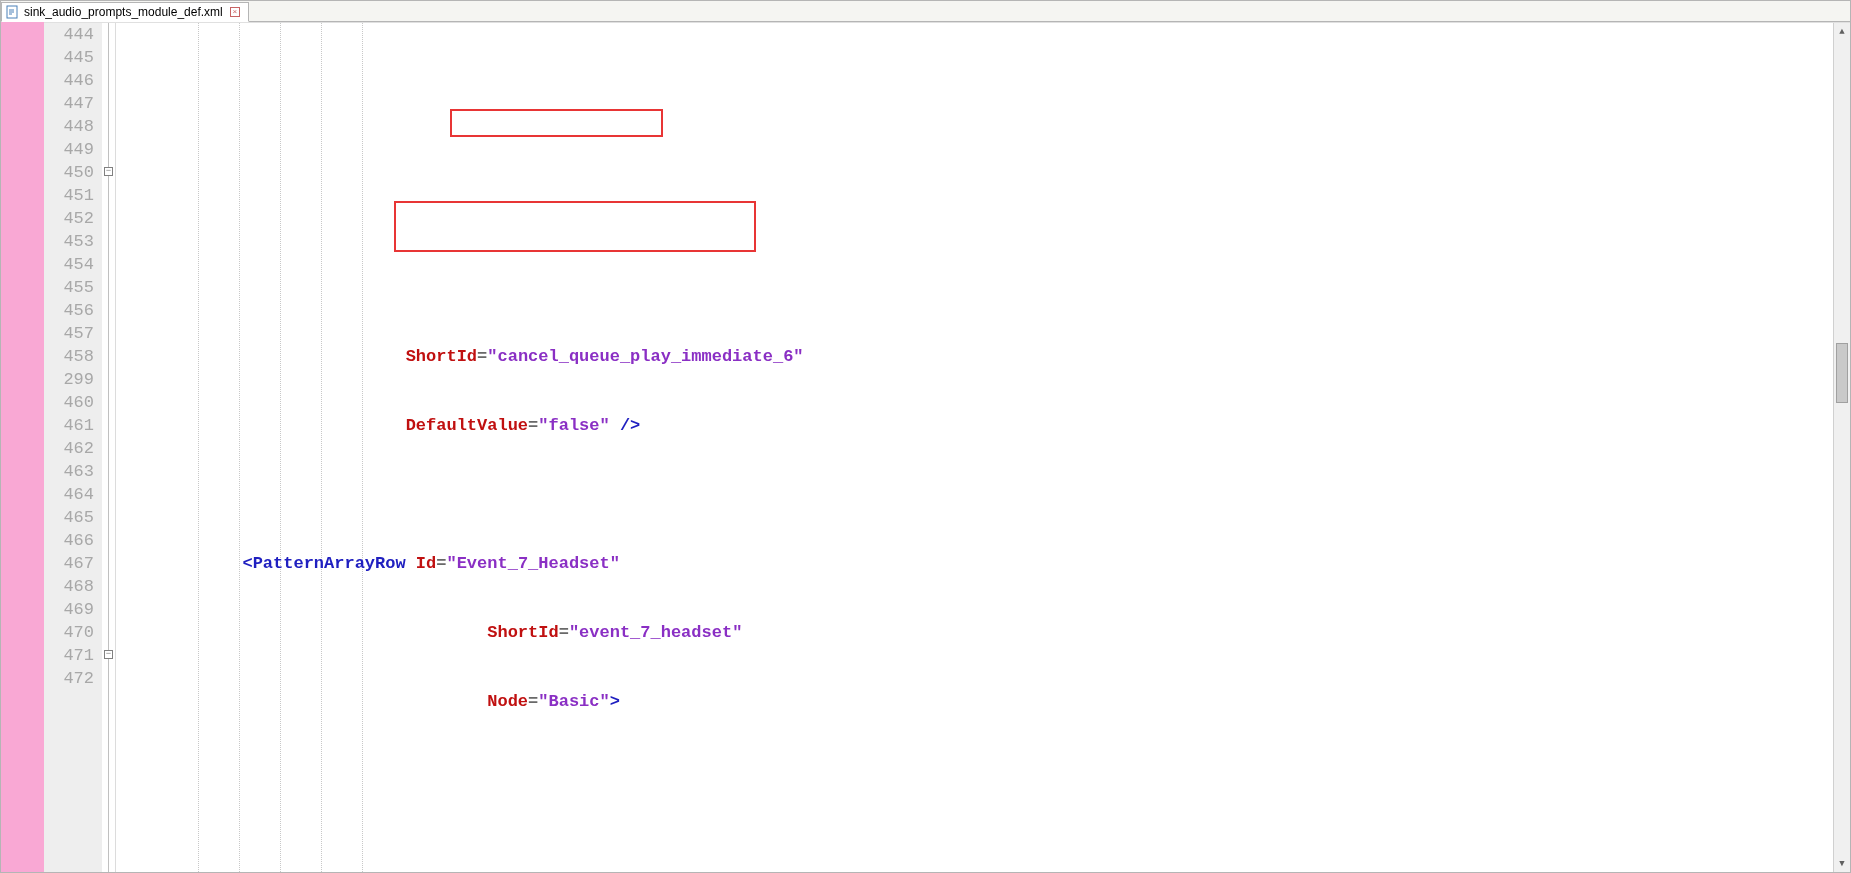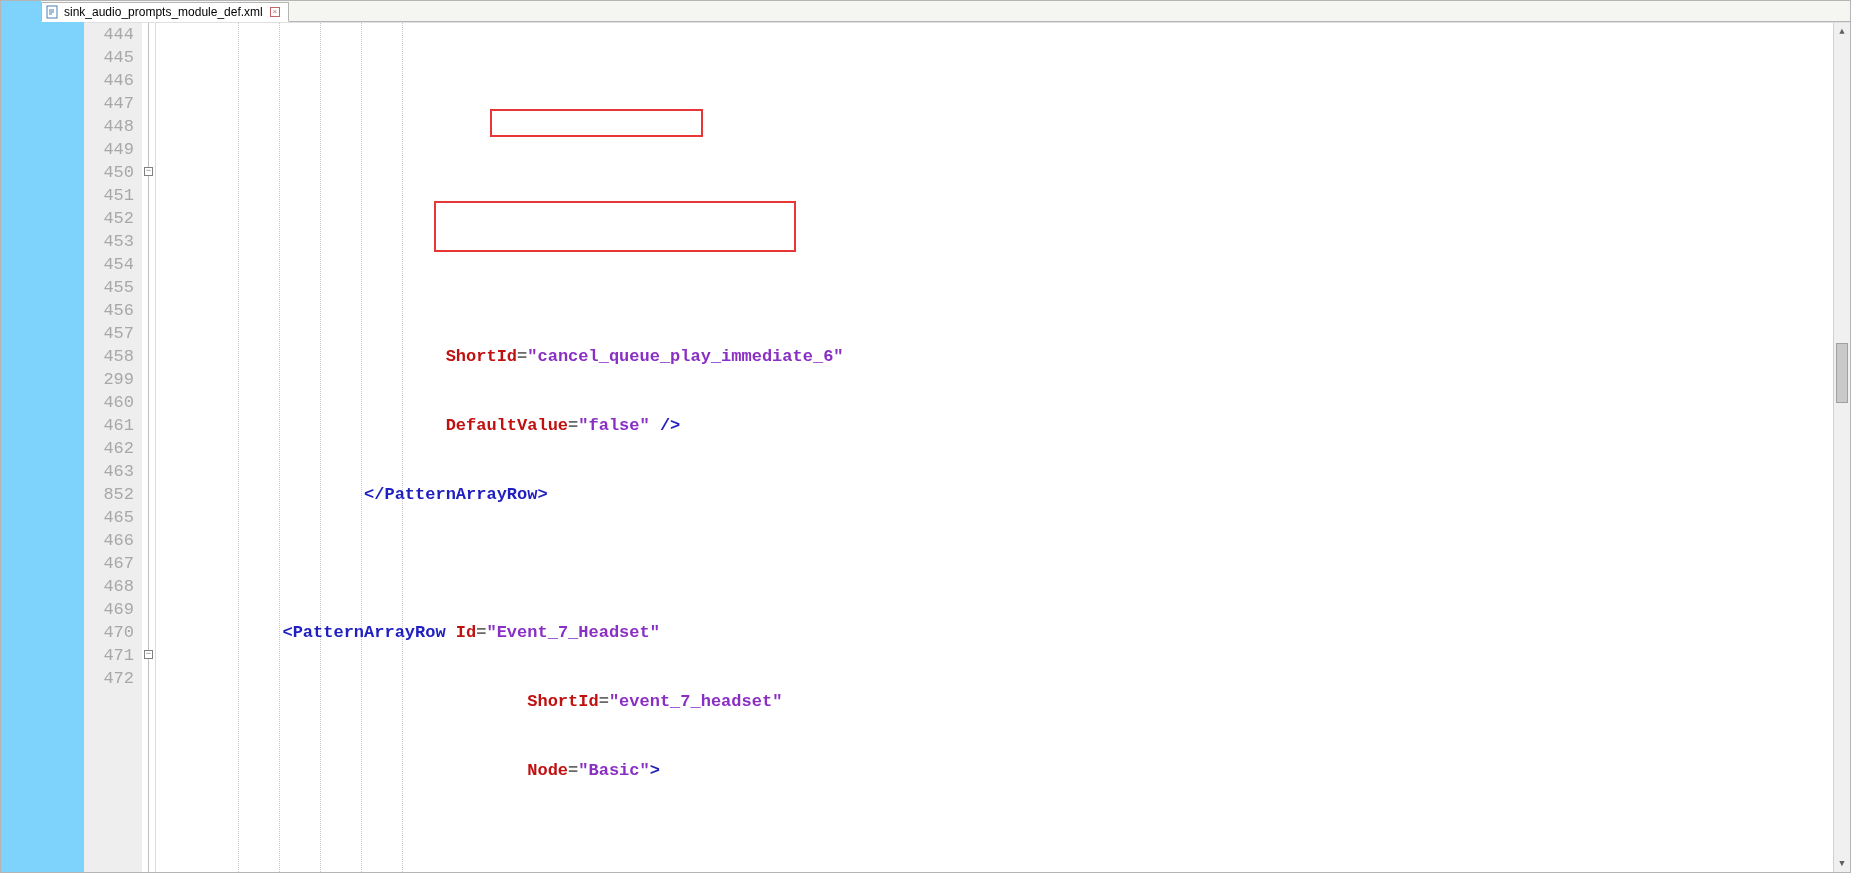--- a/index.html
+++ b/index.html
@@ -10,22 +10,21 @@
     font-size: 17px;
     background: #f5f5f2;
     overflow: hidden;
   }
   .frame {
     width: 100%;
     height: 100%;
     border: 1px solid #b5b5b5;
     display: flex;
     flex-direction: column;
-    background: #7dd3fc;
-    padding-left: 40px;
+    background: #f9a8d4;
   }
   .tabbar {
     height: 21px;
     background: #f5f5f2;
     border-bottom: 1px solid #b5b5b5;
     display: flex;
     align-items: flex-start;
     font-size: 12px;
     font-family: "Segoe UI", Arial, sans-serif;
   }
@@ -200,21 +199,21 @@
       <div>456</div>
       <div>457</div>
       <div>458</div>
       <div>299</div>
       <div></div>
       <div></div>
       <div>460</div>
       <div>461</div>
       <div>462</div>
       <div>463</div>
-      <div>852</div>
+      <div>464</div>
       <div>465</div>
       <div>466</div>
       <div>467</div>
       <div>468</div>
       <div>469</div>
       <div>470</div>
       <div>471</div>
       <div>472</div>
     </div>
 
@@ -232,21 +231,20 @@
       <div class="indent-guide" style="left:205px"></div>
       <div class="indent-guide" style="left:246px"></div>
 
       
       <div class="red-box" style="left:334px; top:86px; width:213px; height:28px"></div>
       <div class="red-box" style="left:278px; top:178px; width:362px; height:51px"></div>
 
       
       <div class="row">                            <span class="tok-attr">ShortId</span><span class="tok-punct">=</span><span class="tok-str">"<span>cancel_queue_play_immediate_6</span>"</span></div>
       <div class="row">                            <span class="tok-attr">DefaultValue</span><span class="tok-punct">=</span><span class="tok-str">"<span>false</span>"</span> <span class="tok-delim">/&gt;</span></div>
-      <div class="row">                    <span class="tok-delim">&lt;/</span><span class="tok-tag">PatternArrayRow</span><span class="tok-delim">&gt;</span></div>
       <div class="row"></div>
       <div class="row">            <span class="tok-delim">&lt;</span><span class="tok-tag">PatternArrayRow</span> <span class="tok-attr">Id</span><span class="tok-punct">=</span><span class="tok-str">"<span>Event_7_Headset</span>"</span></div>
       <div class="row">                                    <span class="tok-attr">ShortId</span><span class="tok-punct">=</span><span class="tok-str">"<span>event_7_headset</span>"</span></div>
       <div class="row">                                    <span class="tok-attr">Node</span><span class="tok-punct">=</span><span class="tok-str">"<span>Basic</span>"</span><span class="tok-delim">&gt;</span></div>
       
       
       
       
       
       

